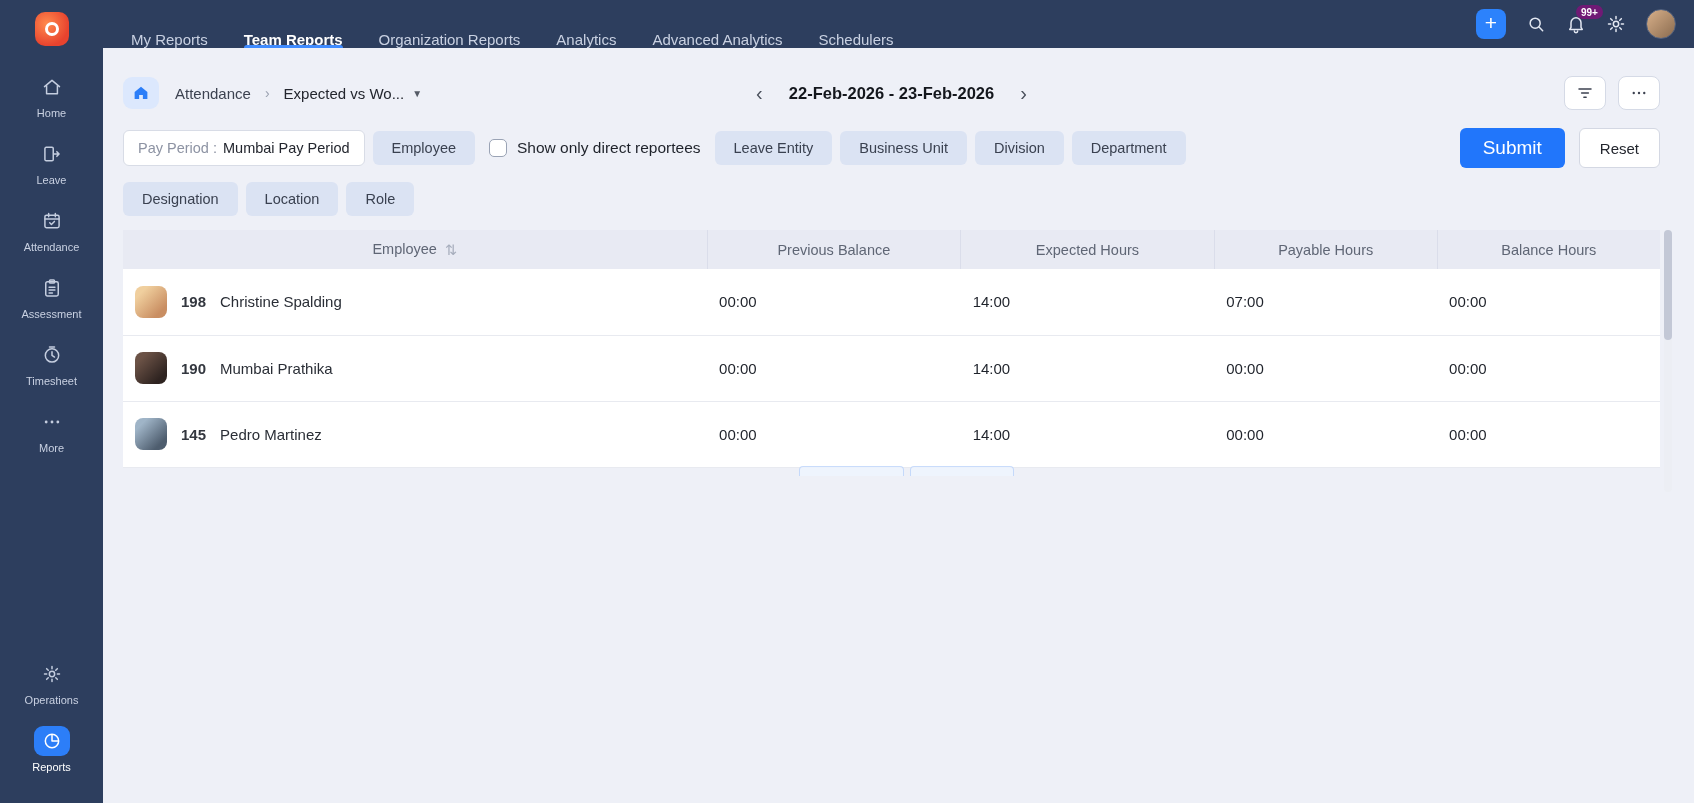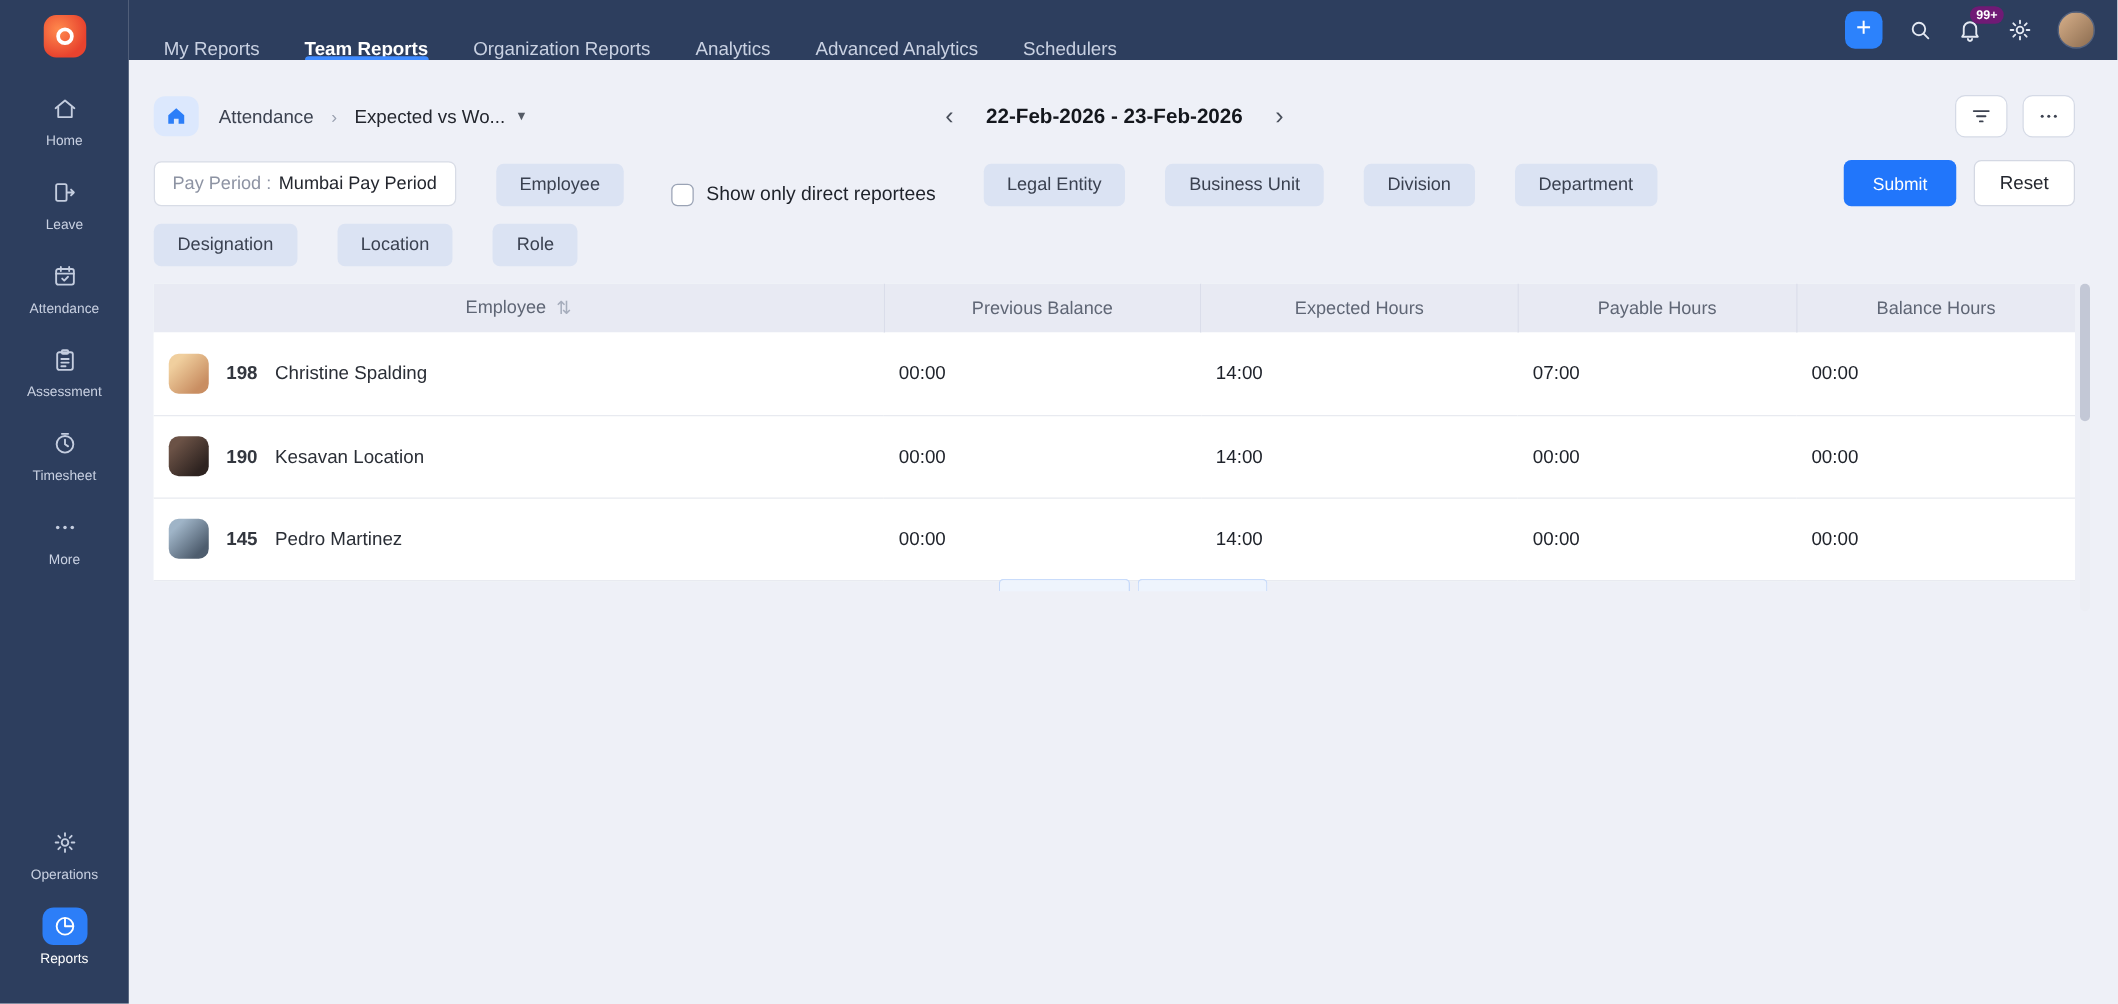--- a/index.html
+++ b/index.html
@@ -42,30 +42,30 @@
   .crumb-report { font-size:15px; color:#23262e; font-weight:500; cursor:pointer; display:flex; align-items:center; gap:8px; }
   .caret { font-size:10px; color:#555b66; }
   .date-nav { position:absolute; left:50%; transform:translateX(-50%); display:flex; align-items:center; gap:22px; }
   .date-arrow { font-size:20px; color:#4a505c; cursor:pointer; line-height:1; padding:0 4px; }
   .date-text { font-size:16.5px; font-weight:700; color:#14171d; }
   .crumb-actions { margin-left:auto; display:flex; gap:12px; }
   .tool-btn { width:42px; height:34px; background:#fff; border:1px solid #d5dae6; border-radius:8px; display:flex; align-items:center; justify-content:center; color:#3c4250; cursor:pointer; }
 
   
   .filters { margin-top:16px; }
-  .filter-row { display:flex; align-items:flex-end; gap:32px; margin-bottom:14px; flex-wrap:nowrap; }
+  .filter-row { display:flex; align-items:center; gap:8px; margin-bottom:14px; flex-wrap:nowrap; }
   .pay-period { background:#fff; border:1px solid #d8dce6; border-radius:6px; padding:9px 14px; font-size:14.5px; display:flex; gap:6px; align-items:center; cursor:pointer; white-space:nowrap; }
   .pay-period .pp-label { color:#8d93a3; }
   .pay-period .pp-value { color:#23262e; font-weight:500; }
   .chip { background:#dbe3f3; color:#3a4150; font-size:14.5px; padding:9px 19px; border-radius:6px; cursor:pointer; white-space:nowrap; }
   .chk-group { display:flex; align-items:center; gap:10px; cursor:pointer; margin:0 6px; }
   .chk-box { width:18px; height:18px; border:1.6px solid #9aa3b5; border-radius:5px; background:#fff; }
   .chk-label { font-size:15.5px; color:#1e222a; }
   .filter-actions { margin-left:auto; display:flex; gap:14px; }
-  .btn-submit { background:#2176fb; color:#fff; border:none; font-size:14px; padding:9px 23px; border-radius:6px; cursor:pointer; font-family:inherit; }
+  .btn-submit { background:#2176fb; color:#fff; border:none; font-size:19px; padding:9px 23px; border-radius:6px; cursor:pointer; font-family:inherit; }
   .btn-reset { background:#fff; color:#23262e; border:1px solid #d4d8e3; font-size:15px; padding:9px 20px; border-radius:6px; cursor:pointer; font-family:inherit; }
 
   
   .table-wrap { margin-top:14px; position:relative; }
   table.report { width:100%; border-collapse:collapse; table-layout:fixed; background:#fff; }
   thead th { background:#e8eaf3; text-align:center; font-weight:400; font-size:14.5px; color:#5f6675; padding:11px 12px; border-right:1px solid #daddea; }
   thead th:last-child { border-right:none; }
   tbody td { background:#fff; border-bottom:1px solid #e8eaf0; padding:0 12px; height:66px; font-size:15px; color:#1f232b; }
   .emp-cell { display:flex; align-items:center; gap:14px; }
   .avatar { width:32px; height:32px; border-radius:8px; flex-shrink:0; }
@@ -255,21 +255,21 @@
         <div class="filter-row">
           <div class="pay-period">
             <span class="pp-label">Pay Period :</span>
             <span class="pp-value">Mumbai Pay Period</span>
           </div>
           <div class="chip">Employee</div>
           <div class="chk-group">
             <span class="chk-box"></span>
             <span class="chk-label">Show only direct reportees</span>
           </div>
-          <div class="chip">Legal Entity</div>
+          <div class="chip">Leave Entity</div>
           <div class="chip">Business Unit</div>
           <div class="chip">Division</div>
           <div class="chip">Department</div>
           <div class="filter-actions">
             <button class="btn-submit">Submit</button>
             <button class="btn-reset">Reset</button>
           </div>
         </div>
         <div class="filter-row">
           <div class="chip">Designation</div>
@@ -310,21 +310,21 @@
               <td>00:00</td>
               <td>14:00</td>
               <td>07:00</td>
               <td>00:00</td>
             </tr>
             <tr>
               <td>
                 <div class="emp-cell">
                   <span class="avatar a1"></span>
                   <span class="emp-id">190</span>
-                  <span class="emp-name">Kesavan Location</span>
+                  <span class="emp-name">Mumbai Prathika</span>
                 </div>
               </td>
               <td>00:00</td>
               <td>14:00</td>
               <td>00:00</td>
               <td>00:00</td>
             </tr>
             <tr>
               <td>
                 <div class="emp-cell">

